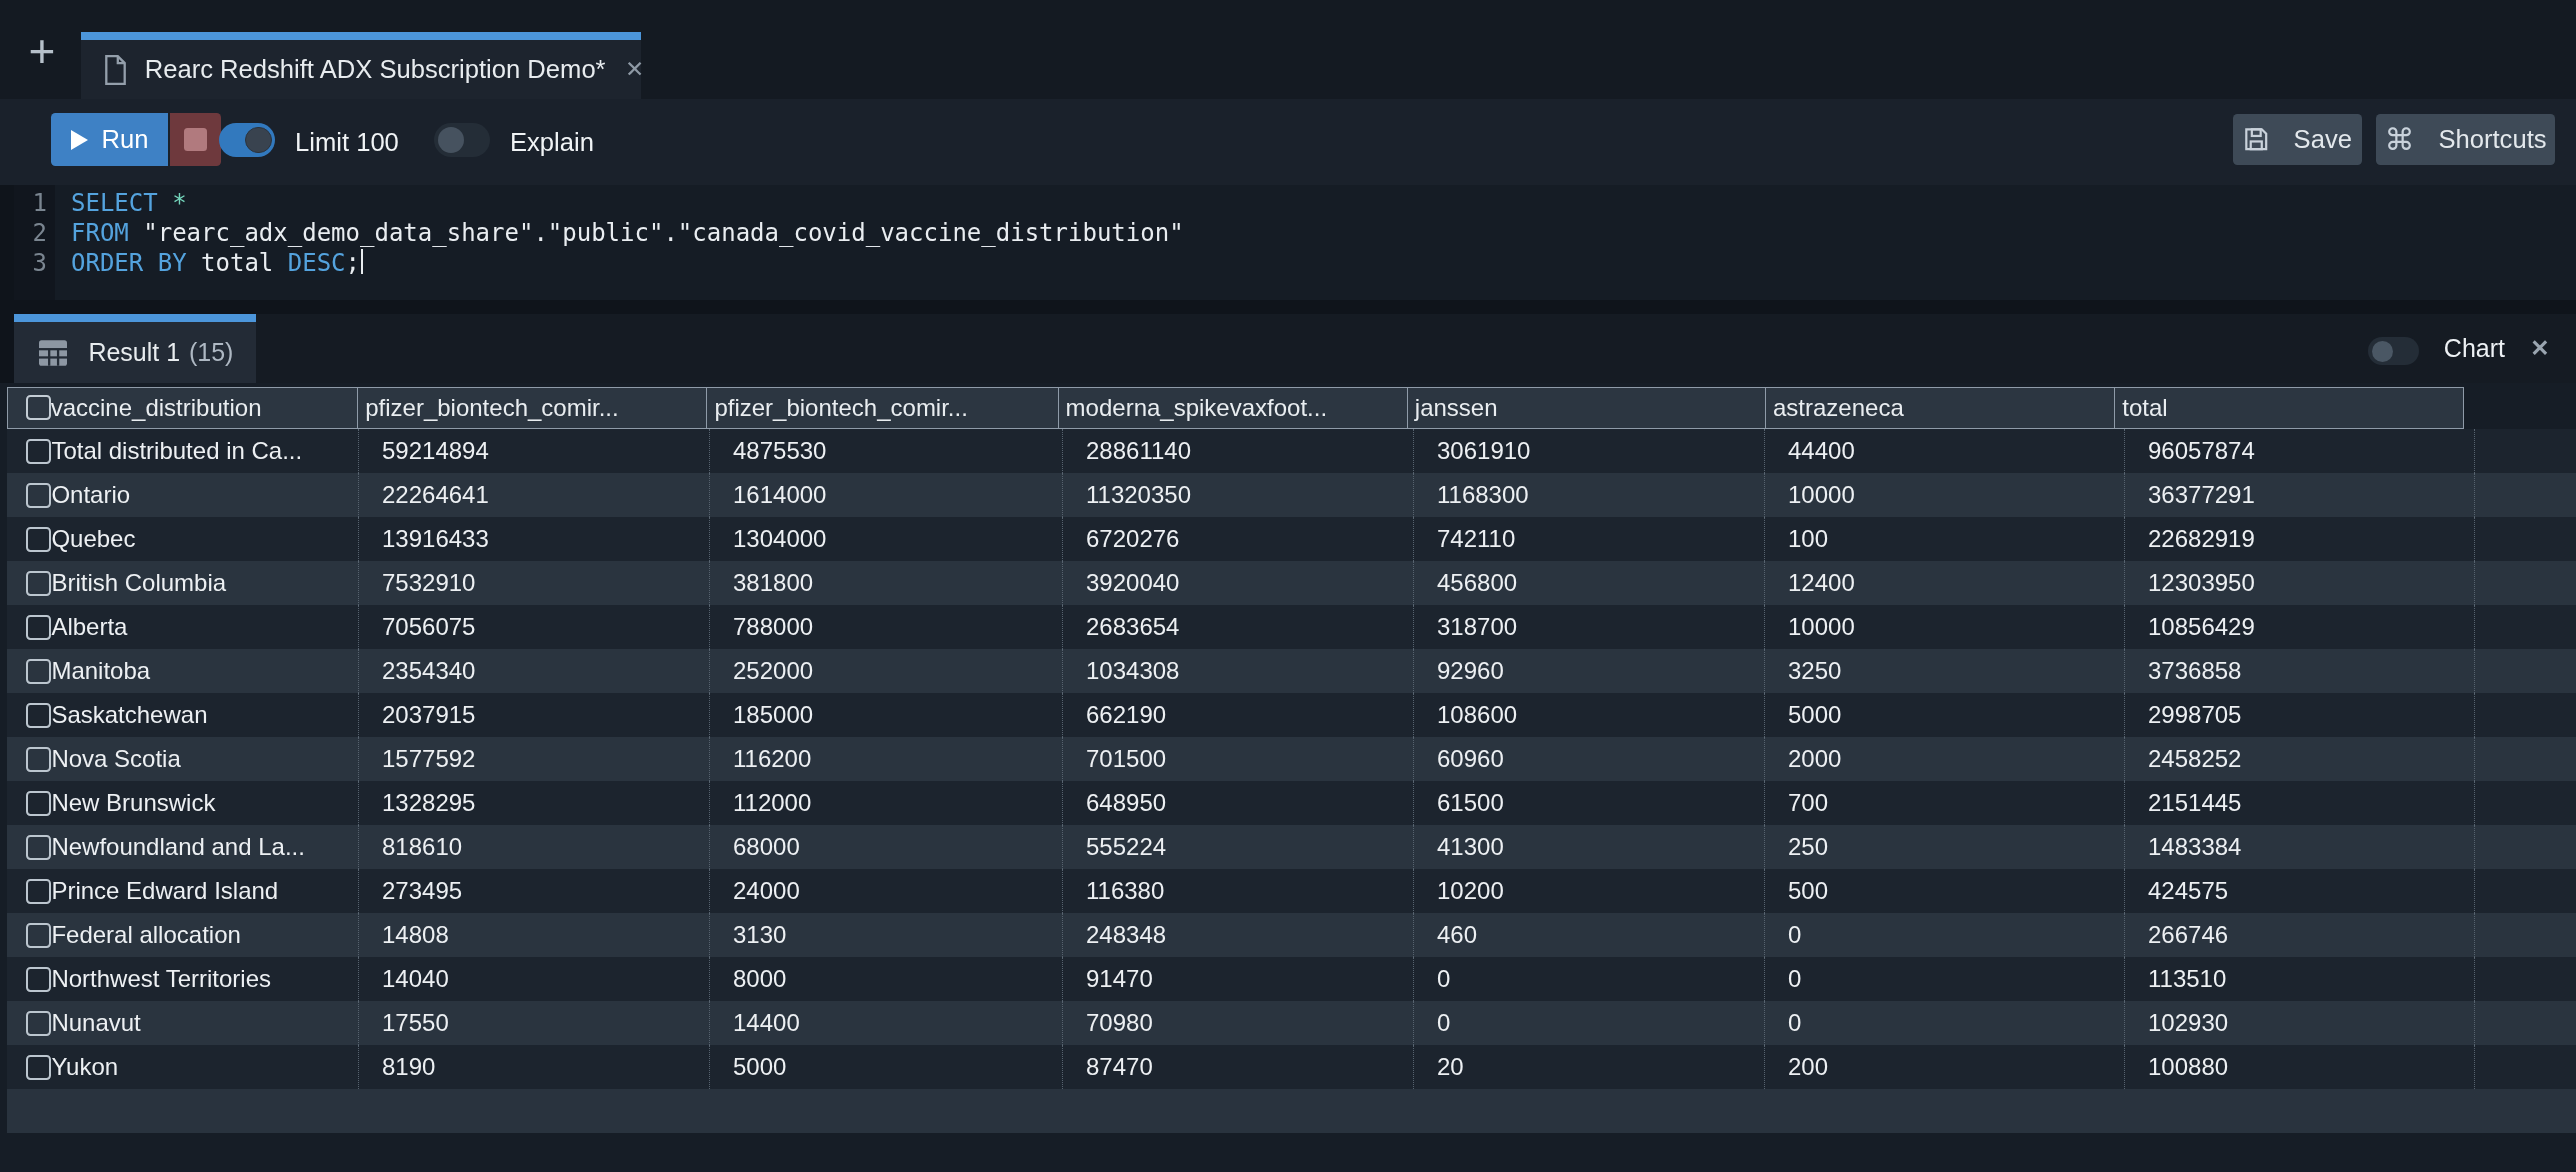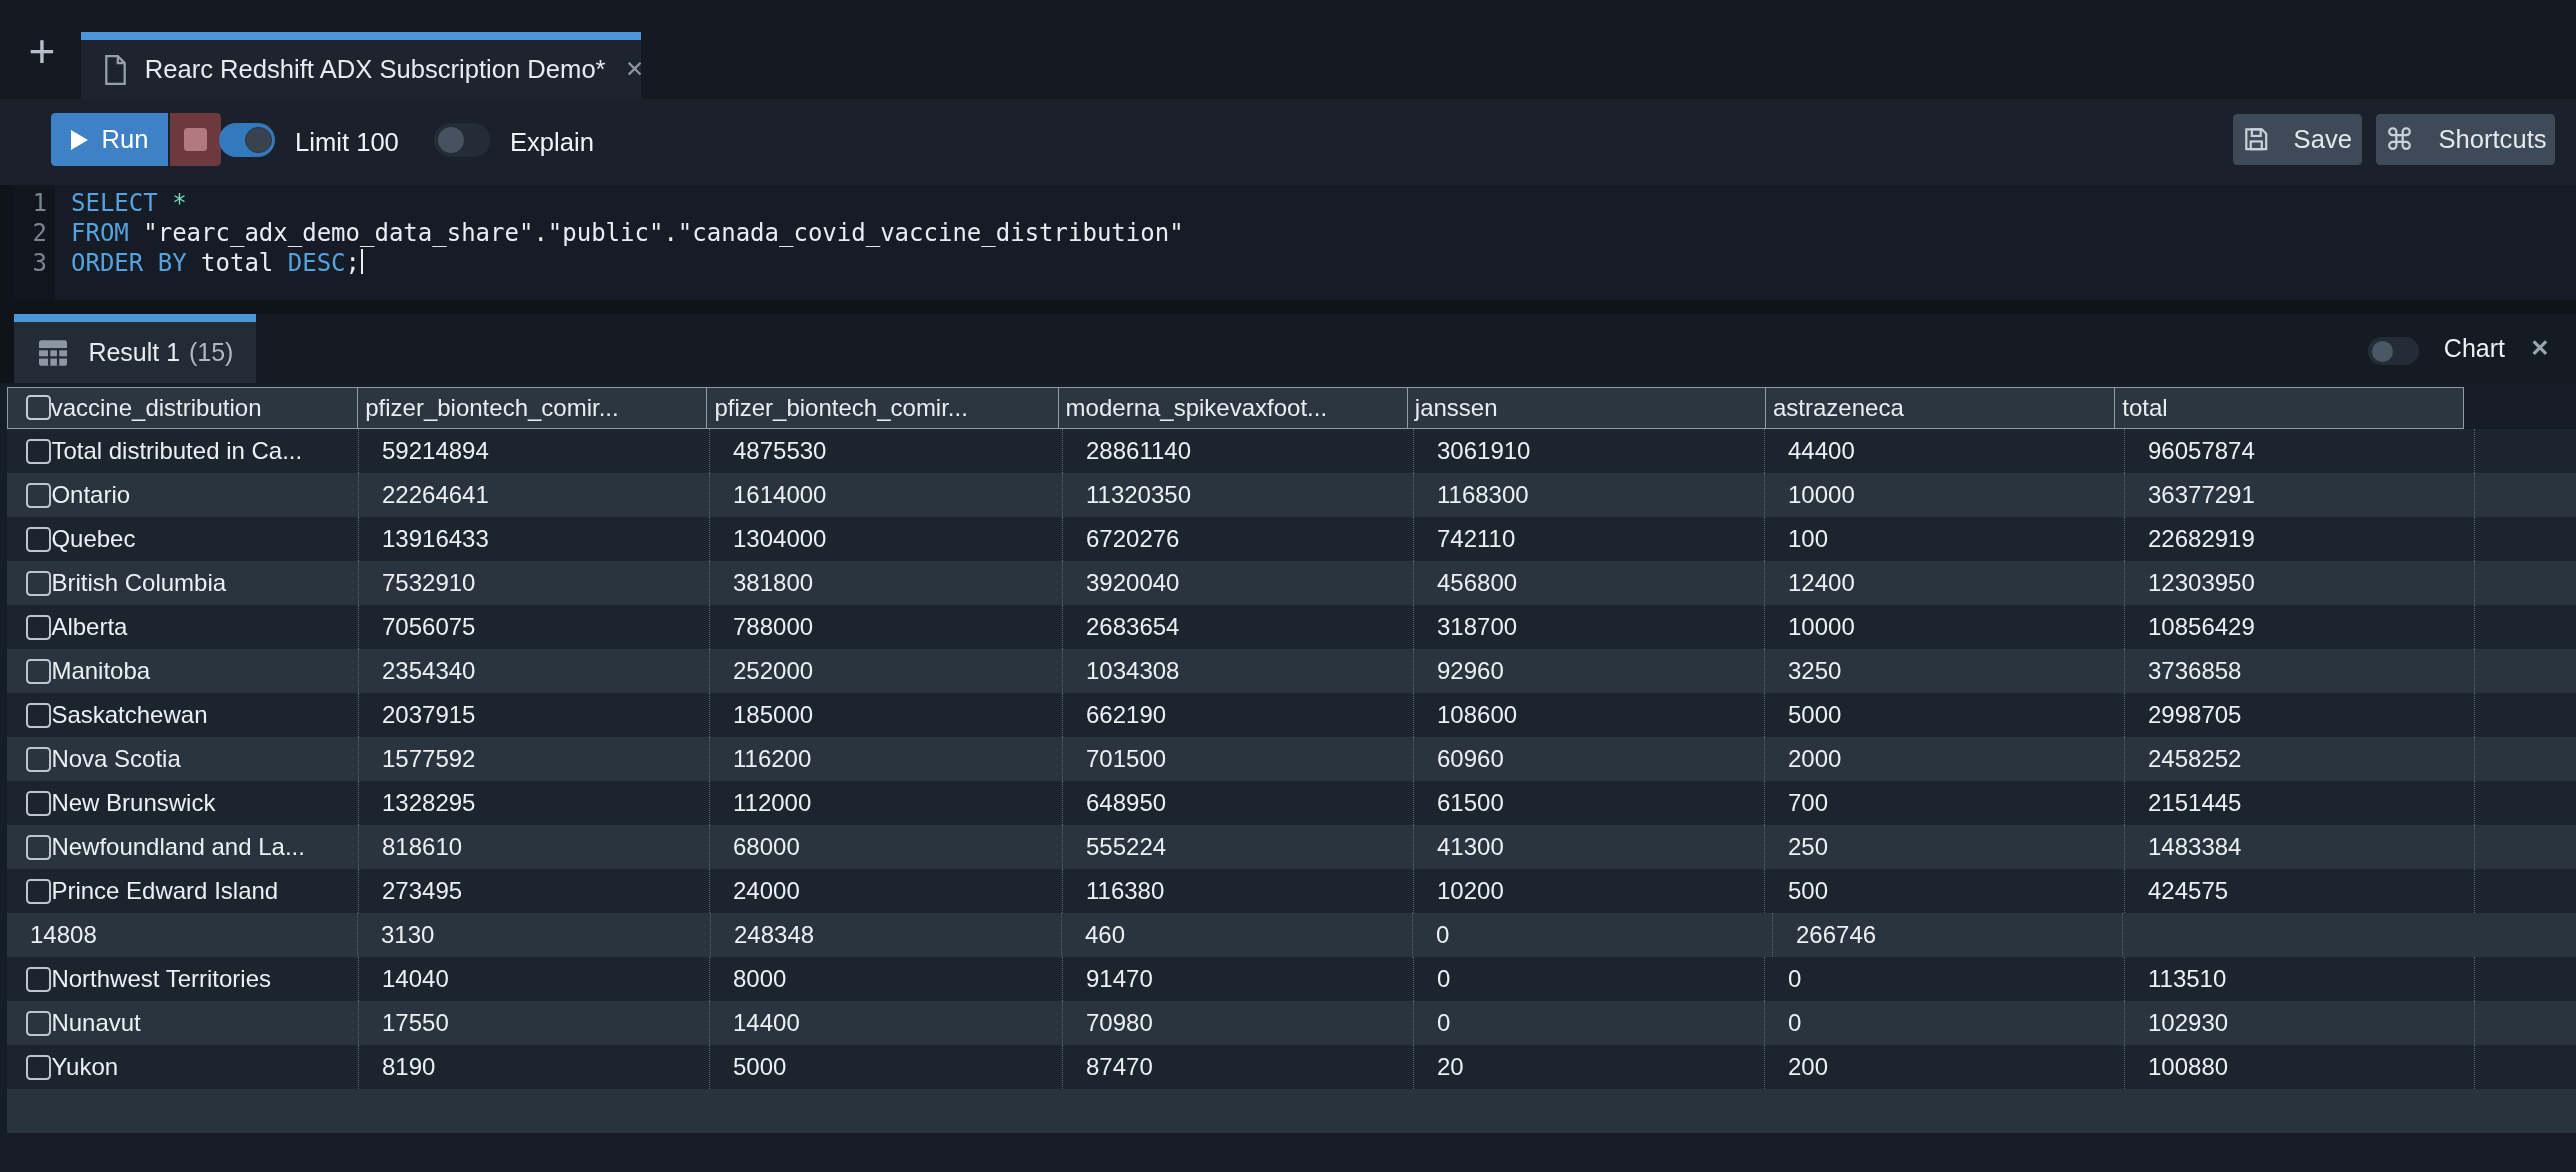--- a/index.html
+++ b/index.html
@@ -492,20 +492,24 @@
         </div>
         <div class="tcell c5">
           <span>500</span>
         </div>
         <div class="tcell c6">
           <span>424575</span>
         </div>
         <div class="tcell filler"></div>
       </div>
       <div class="trow even">
+        <div class="tcell c0">
+          <span class="checkbox"></span>
+          <span class="rlabel">Federal allocation</span>
+        </div>
         <div class="tcell c1">
           <span>14808</span>
         </div>
         <div class="tcell c2">
           <span>3130</span>
         </div>
         <div class="tcell c3">
           <span>248348</span>
         </div>
         <div class="tcell c4">

